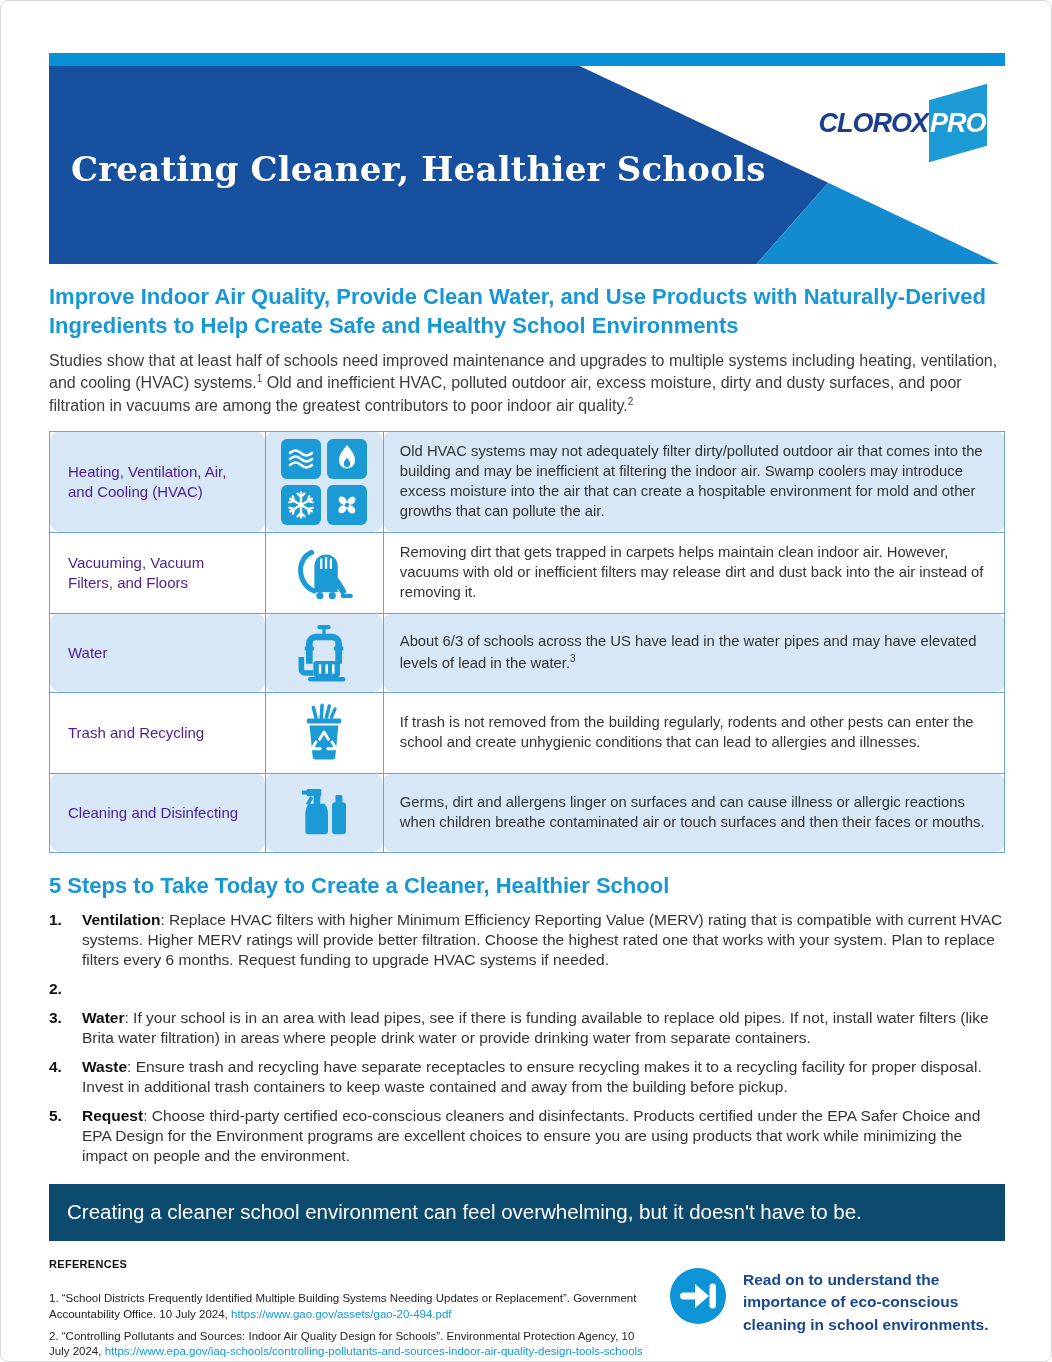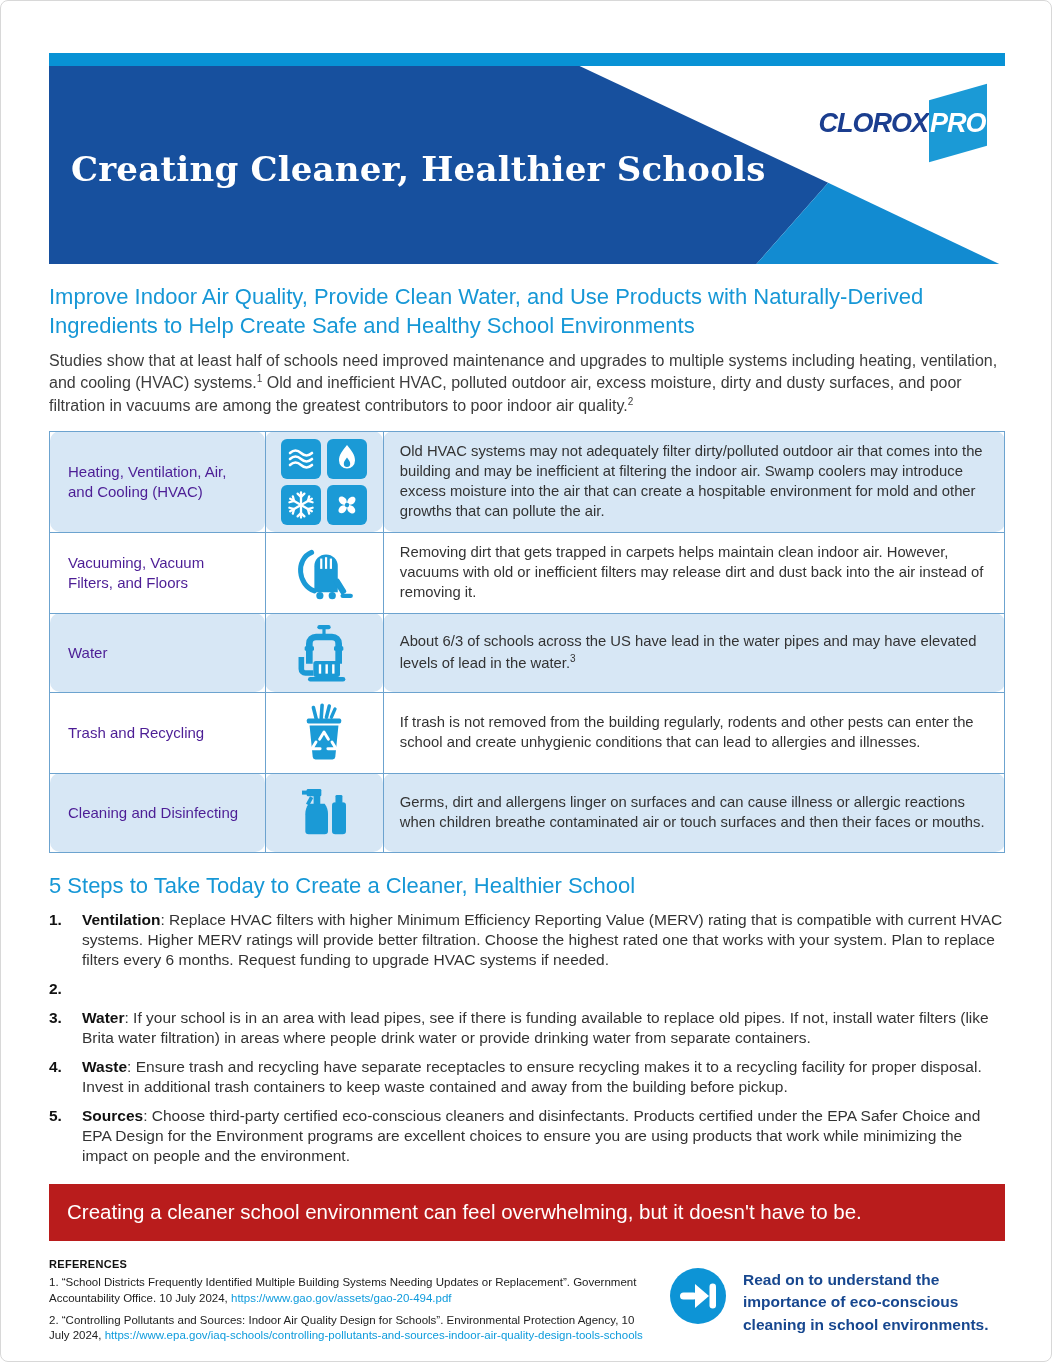--- a/index.html
+++ b/index.html
@@ -18,41 +18,41 @@
   .shape-light { position:absolute; inset:0; background:#128bd1;
     clip-path:polygon(81.5% 59%, 74% 100%, 99.4% 100%); }
   .banner-title { position:absolute; left:22px; top:83px; color:#fff;
     font-family:"DejaVu Serif", serif; font-weight:700; font-size:34px; letter-spacing:.2px; }
   .logo { position:absolute; right:18px; top:26px; display:flex; align-items:center;font-style:italic; }
   .logo .clorox { font-weight:bold; font-size:27px; color:#1b3e8f; letter-spacing:-1px; }
   .pro-box { display:inline-flex; align-items:center; justify-content:center;
     width:58px; height:62px; background:#1b9ad6; transform:skewY(-16deg); margin-left:1px; }
   .pro-box span { transform:skewY(16deg); font-weight:bold; font-size:27px; color:#fff; letter-spacing:-1px; }
   
-  h2.cyan { color:#1697d6; font-size:22px; font-weight:normal; line-height:1.32; margin:18px 0 10px; }
+  h2.cyan { color:#1697d6; font-size:22px; font-weight:bold; line-height:1.32; margin:18px 0 10px; }
   .intro { font-size:16px; color:#3c3c3c; line-height:1.38; margin-bottom:14px; }
   sup { font-size:10px; }
   
   table.sys { width:956px; border-collapse:collapse; margin-top:2px; }
   table.sys td { border:1px solid #6ca3cf; vertical-align:middle; }
   tr.alt td { background:#d7e7f5;border-radius:10px; }
   td.lbl { width:216px; padding:12px 14px 12px 18px; font-size:15px; color:#4c1d95; line-height:1.35; }
   td.ico { width:118px; text-align:center; padding:7px 0; }
   td.dsc { width:622px; padding:10px 16px; font-size:14.8px; color:#333; line-height:1.34; }
   
   .step { display:flex; margin-bottom:9px; font-size:15.5px; line-height:1.29; color:#333; }
   .step .num { flex:0 0 33px; font-weight:bold; color:#111; }
   .step b { color:#111; }
   
-  .cta { width:956px; background:#b91c1c; color:#fff; margin-top:18px;
+  .cta { width:956px; background:#0c4a6e; color:#fff; margin-top:18px;
     padding:13px 18px 15px; font-size:20.5px; line-height:1.42; }
   
   .footer-row { display:flex; margin-top:16px; }
   .refs { flex:0 0 608px; font-size:11.5px; color:#222; line-height:1.32; }
-  .refs h3 { font-size:11px; letter-spacing:.3px; color:#111; margin-bottom:4px; }
+  .refs h3 { font-size:11px; letter-spacing:.3px; color:#111; margin-bottom:20px; }
   .ref { margin-bottom:7px; }
   .refs a { color:#0e9bdc; text-decoration:none; }
   .read-on { display:flex; margin-left:12px; padding-top:10px; }
   .read-on svg { flex:0 0 58px; }
   .read-on p { margin-left:16px; width:282px; font-size:15.5px; font-weight:bold;
     color:#17478f; line-height:1.45; padding-top:2px; }
   .ic { display:block; margin:0 auto; }
 </style>
 </head>
 <body>
@@ -213,21 +213,21 @@
     <div class="step">
       <span class="num">3.</span>
       <div><b>Water</b><span>: If your school is in an area with lead pipes, see if there is funding available to replace old pipes. If not, install water filters (like Brita water filtration) in areas where people drink water or provide drinking water from separate containers.</span></div>
     </div>
     <div class="step">
       <span class="num">4.</span>
       <div><b>Waste</b><span>: Ensure trash and recycling have separate receptacles to ensure recycling makes it to a recycling facility for proper disposal. Invest in additional trash containers to keep waste contained and away from the building before pickup.</span></div>
     </div>
     <div class="step">
       <span class="num">5.</span>
-      <div><b>Sources</b><span>: Choose third-party certified eco-conscious cleaners and disinfectants. Products certified under the EPA Safer Choice and EPA Design for the Environment programs are excellent choices to ensure you are using products that work while minimizing the impact on people and the environment.</span></div>
+      <div><b>Request</b><span>: Choose third-party certified eco-conscious cleaners and disinfectants. Products certified under the EPA Safer Choice and EPA Design for the Environment programs are excellent choices to ensure you are using products that work while minimizing the impact on people and the environment.</span></div>
     </div>
   </div>
 
   <div class="cta">
     <div>Creating a cleaner school environment can feel overwhelming, but it doesn't have to be.</div>
   </div>
 
   <div class="footer-row">
     <div class="refs">
       <h3>REFERENCES</h3>

